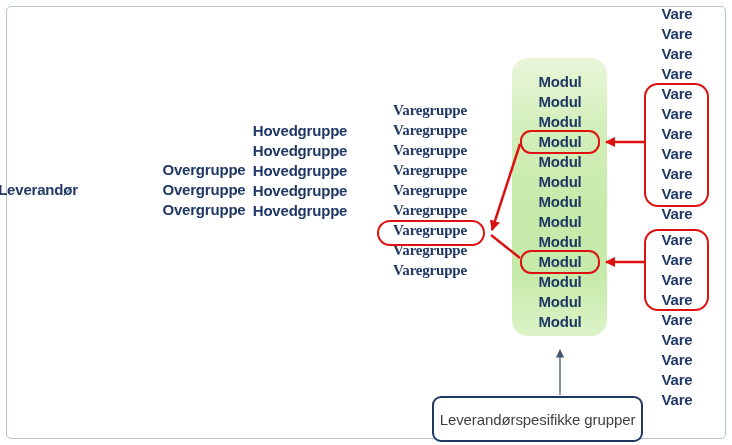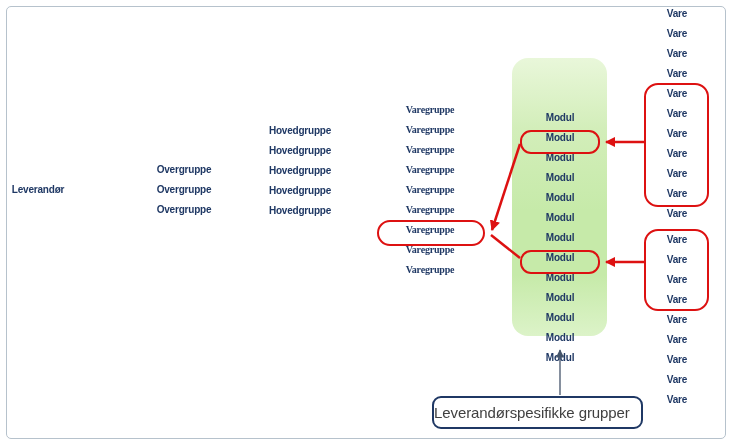--- a/index.html
+++ b/index.html
@@ -23,44 +23,44 @@
     position:absolute;left:6px;top:6px;right:6px;bottom:6px;
     border:1px solid var(--frame-border);border-radius:5px;pointer-events:none;
   }
   .green-box{
     position:absolute;left:512px;top:58px;width:95px;height:278px;
     border-radius:16px;
     background:linear-gradient(180deg,var(--green-top) 0%,#d3eeba 25%,var(--green-mid) 55%,var(--green-mid) 78%,var(--green-bottom) 100%);
   }
   .col{position:absolute;transform:translateX(-50%);}
   .col .row{
-    height:20px;line-height:20px;font-size:10px;font-weight:bold;
+    height:20px;line-height:20px;font-size:15px;font-weight:bold;
     letter-spacing:-0.2px;color:var(--navy-text);text-align:left;white-space:nowrap;
   }
   .col-leverandor{left:38px;top:180px;}
-  .col-overgruppe{left:184px;top:160px;}
+  .col-overgruppe{left:204px;top:160px;}
   .col-hovedgruppe{left:300px;top:121px;}
   .col-varegruppe{left:430px;top:100px;font-family:Liberation Serif, serif;}
-  .col-modul{left:560px;top:72px;margin-top:36px;}
+  .col-modul{left:560px;top:72px;}
   .col-vare{left:677px;top:4px;}
   .col .row.gap-before{margin-top:6px;}
   .hl{
     position:absolute;border:2.5px solid var(--highlight-red);
     border-radius:12px;pointer-events:none;box-sizing:border-box;
   }
   .hl-varegruppe{left:377px;top:220px;width:108px;height:26px;border-radius:13px;}
   .hl-modul-1{left:520px;top:130px;width:80px;height:24px;border-radius:11px;}
   .hl-modul-2{left:520px;top:250px;width:80px;height:24px;border-radius:11px;}
   .hl-vare-1{left:644px;top:83px;width:65px;height:124px;border-radius:14px;}
   .hl-vare-2{left:644px;top:229px;width:65px;height:82px;border-radius:14px;}
   .overlay{position:absolute;left:0;top:0;width:732px;height:445px;pointer-events:none;}
   .callout{
-    position:absolute;left:432px;top:396px;width:211px;height:33px;
+    position:absolute;left:432px;top:396px;width:211px;height:46px;
     border:2px solid var(--callout-border);border-radius:9px;background:#fff;
-    display:flex;align-items:center;box-sizing:border-box;
+    display:flex;align-items:center;justify-content:center;box-sizing:border-box;
   }
   .callout span{
     font-size:15px;color:var(--callout-text);white-space:nowrap;letter-spacing:-0.1px;
   }
 </style>
 </head>
 <body>
 
 <div class="canvas">
 

